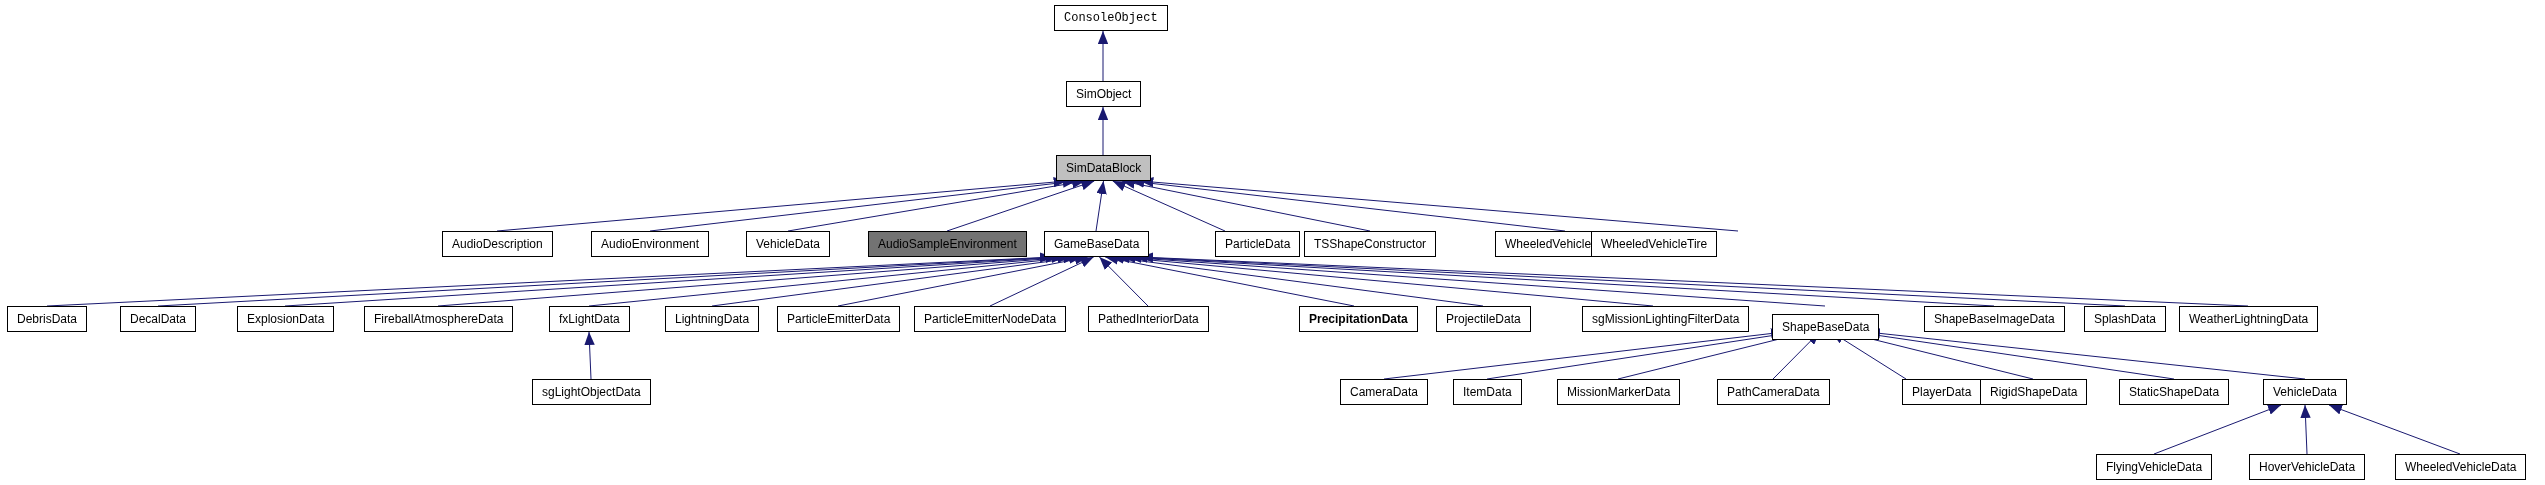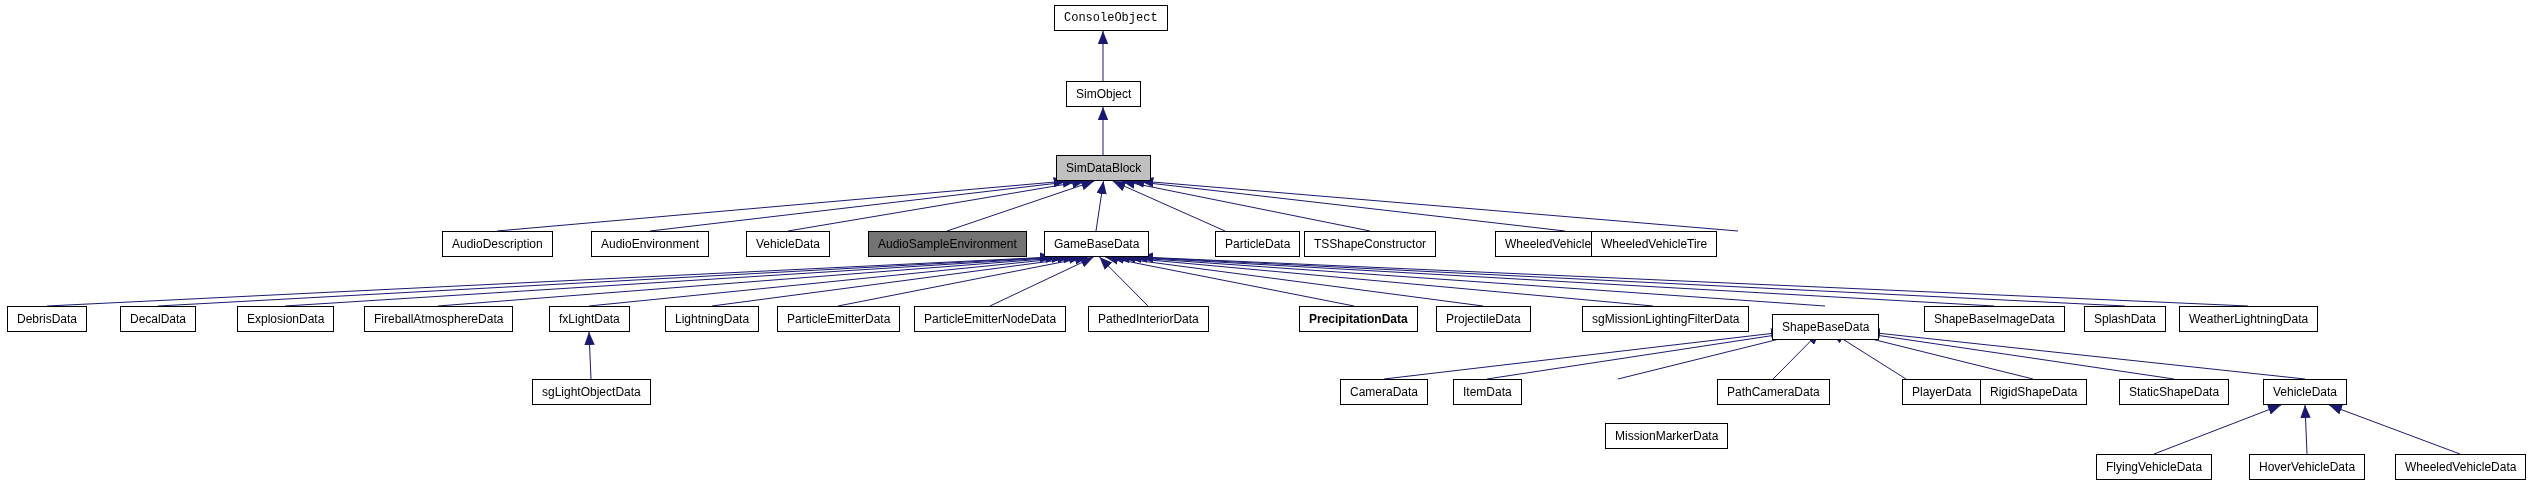--- a/index.html
+++ b/index.html
@@ -119,21 +119,21 @@
     <div class="node" style="border-color: rgb(0, 0, 0); background: rgb(255, 255, 255); top: 306px; left: 1299px; font-weight: bold;">PrecipitationData</div>
     <div class="node" style="border-color: rgb(0, 0, 0); background: rgb(255, 255, 255); top: 306px; left: 1436px;">ProjectileData</div>
     <div class="node" style="border-color: rgb(0, 0, 0); background: rgb(255, 255, 255); top: 306px; left: 1570px; margin-left: 12px;">sgMissionLightingFilterData</div>
     <div class="node" style="border-color: rgb(0, 0, 0); background: rgb(255, 255, 255); top: 314px; left: 1772px;">ShapeBaseData</div>
     <div class="node" style="border-color: rgb(0, 0, 0); background: rgb(255, 255, 255); top: 306px; left: 1924px;">ShapeBaseImageData</div>
     <div class="node" style="border-color: rgb(0, 0, 0); background: rgb(255, 255, 255); top: 306px; left: 2084px;">SplashData</div>
     <div class="node" style="border-color: rgb(0, 0, 0); background: rgb(255, 255, 255); top: 306px; left: 2179px;">WeatherLightningData</div>
     <div class="node" style="border-color: rgb(0, 0, 0); background: rgb(255, 255, 255); top: 379px; left: 532px;">sgLightObjectData</div>
     <div class="node" style="border-color: rgb(0, 0, 0); background: rgb(255, 255, 255); top: 379px; left: 1340px;">CameraData</div>
     <div class="node" style="border-color: rgb(0, 0, 0); background: rgb(255, 255, 255); top: 379px; left: 1453px;">ItemData</div>
-    <div class="node" style="border-color: rgb(0, 0, 0); background: rgb(255, 255, 255); top: 379px; left: 1605px; margin-top: 44px;">MissionMarkerData</div>
+    <div class="node" style="border-color: rgb(0, 0, 0); background: rgb(255, 255, 255); top: 379px; left: 1557px;">MissionMarkerData</div>
     <div class="node" style="border-color: rgb(0, 0, 0); background: rgb(255, 255, 255); top: 379px; left: 1717px;">PathCameraData</div>
     <div class="node" style="border-color: rgb(0, 0, 0); background: rgb(255, 255, 255); top: 379px; left: 1902px;">PlayerData</div>
     <div class="node" style="border-color: rgb(0, 0, 0); background: rgb(255, 255, 255); top: 379px; left: 1980px;">RigidShapeData</div>
     <div class="node" style="border-color: rgb(0, 0, 0); background: rgb(255, 255, 255); top: 379px; left: 2119px;">StaticShapeData</div>
     <div class="node" style="border-color: rgb(0, 0, 0); background: rgb(255, 255, 255); top: 379px; left: 2263px;">VehicleData</div>
     <div class="node" style="border-color: rgb(0, 0, 0); background: rgb(255, 255, 255); top: 454px; left: 2096px;">FlyingVehicleData</div>
     <div class="node" style="border-color: rgb(0, 0, 0); background: rgb(255, 255, 255); top: 454px; left: 2249px;">HoverVehicleData</div>
     <div class="node" style="border-color: rgb(0, 0, 0); background: rgb(255, 255, 255); top: 454px; left: 2395px;">WheeledVehicleData</div>
   </div>
 

